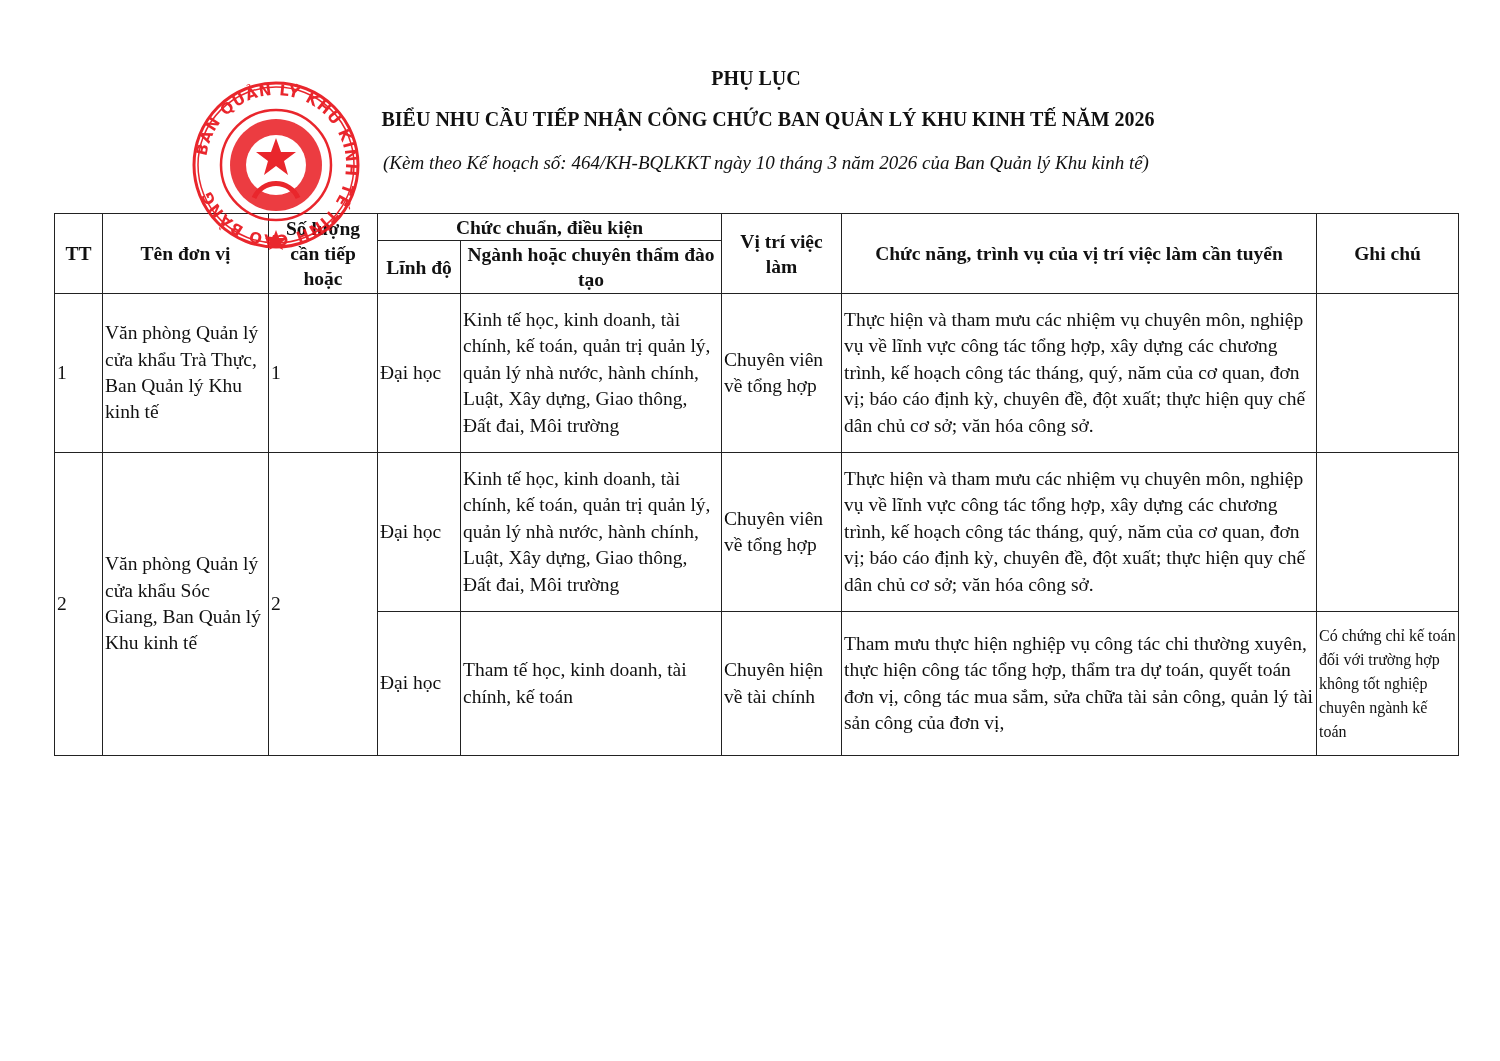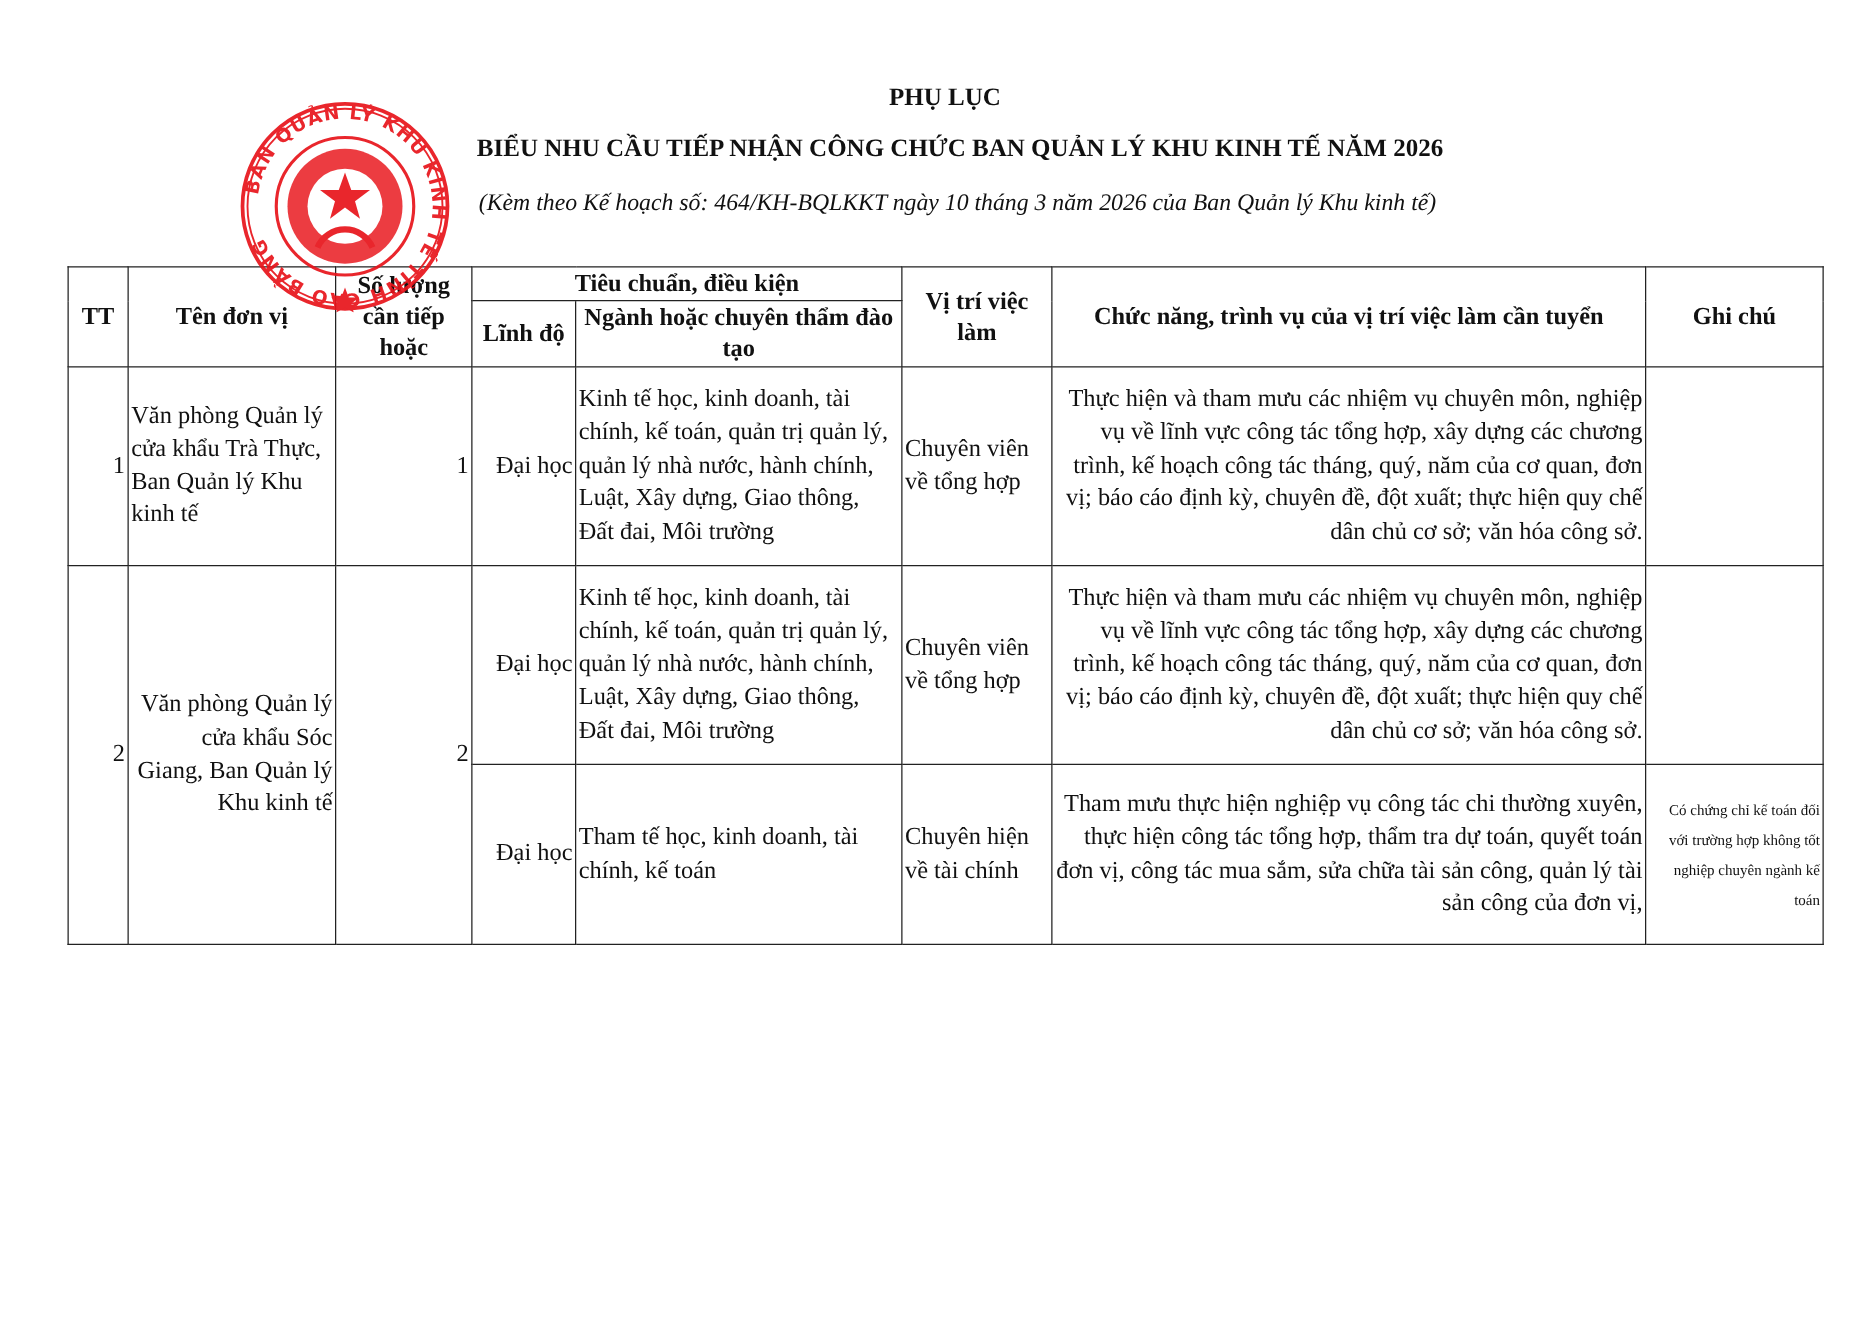--- a/index.html
+++ b/index.html
@@ -7,23 +7,23 @@
          font-family: "Liberation Serif", "DejaVu Serif", serif; color: #111; }
   .title { position: absolute; left: 0; width: 1512px; text-align: center; font-weight: bold; }
   #t1 { top: 67px; font-size: 20px; }
   #t2 { top: 108px; font-size: 20px; left: 12px; }
   #t3 { top: 152px; font-size: 19px; font-style: italic; font-weight: normal; left: 10px; }
 
   table.grid { position: absolute; left: 54px; top: 213px; border-collapse: collapse;
                table-layout: fixed; font-size: 19.5px; line-height: 26.4px; }
   table.grid td, table.grid th { border: 1.6px solid #222; padding: 0 2px; vertical-align: middle; }
   table.grid th { font-weight: bold; text-align: center; line-height: 25px; }
-  .c { text-align: right; }
+  .c { text-align: left; }
   .l { text-align: left; }
-  .small { font-size: 12px; line-height: 24px; }
+  .small { font-size: 16px; line-height: 24px; }
 
   .stamp { position: absolute; left: 176px; top: 80px; width: 200px; height: 170px; pointer-events: none; opacity: 0.92; }
 </style>
 </head>
 <body>
 
 <div id="t1" class="title">PHỤ LỤC</div>
 <div id="t2" class="title">BIỂU NHU CẦU TIẾP NHẬN CÔNG CHỨC BAN QUẢN LÝ KHU KINH TẾ NĂM 2026</div>
 <div id="t3" class="title">(Kèm theo Kế hoạch số: 464/KH-BQLKKT ngày 10 tháng 3 năm 2026 của Ban Quản lý Khu kinh tế)</div>
 
@@ -36,21 +36,21 @@
     <col style="width:261px">
       <col style="width:120px">
       <col style="width:475px">
       <col style="width:142px">
   </colgroup>
   <thead>
     <tr style="height:27px">
       <th rowspan="2">TT</th>
       <th rowspan="2">Tên đơn vị</th>
       <th rowspan="2">Số lượng cần tiếp hoặc</th>
-      <th colspan="2">Tiêu chuẩn, điều kiện</th>
+      <th colspan="2">Chức chuẩn, điều kiện</th>
       <th rowspan="2">Vị trí việc làm</th>
       <th rowspan="2">Chức năng, trình vụ của vị trí việc làm cần tuyển</th>
       <th rowspan="2">Ghi chú</th>
     </tr>
     <tr style="height:53px">
       <th>Lĩnh độ</th>
       <th>Ngành hoặc chuyên thẩm đào tạo</th>
     </tr>
   </thead>
   <tbody>

